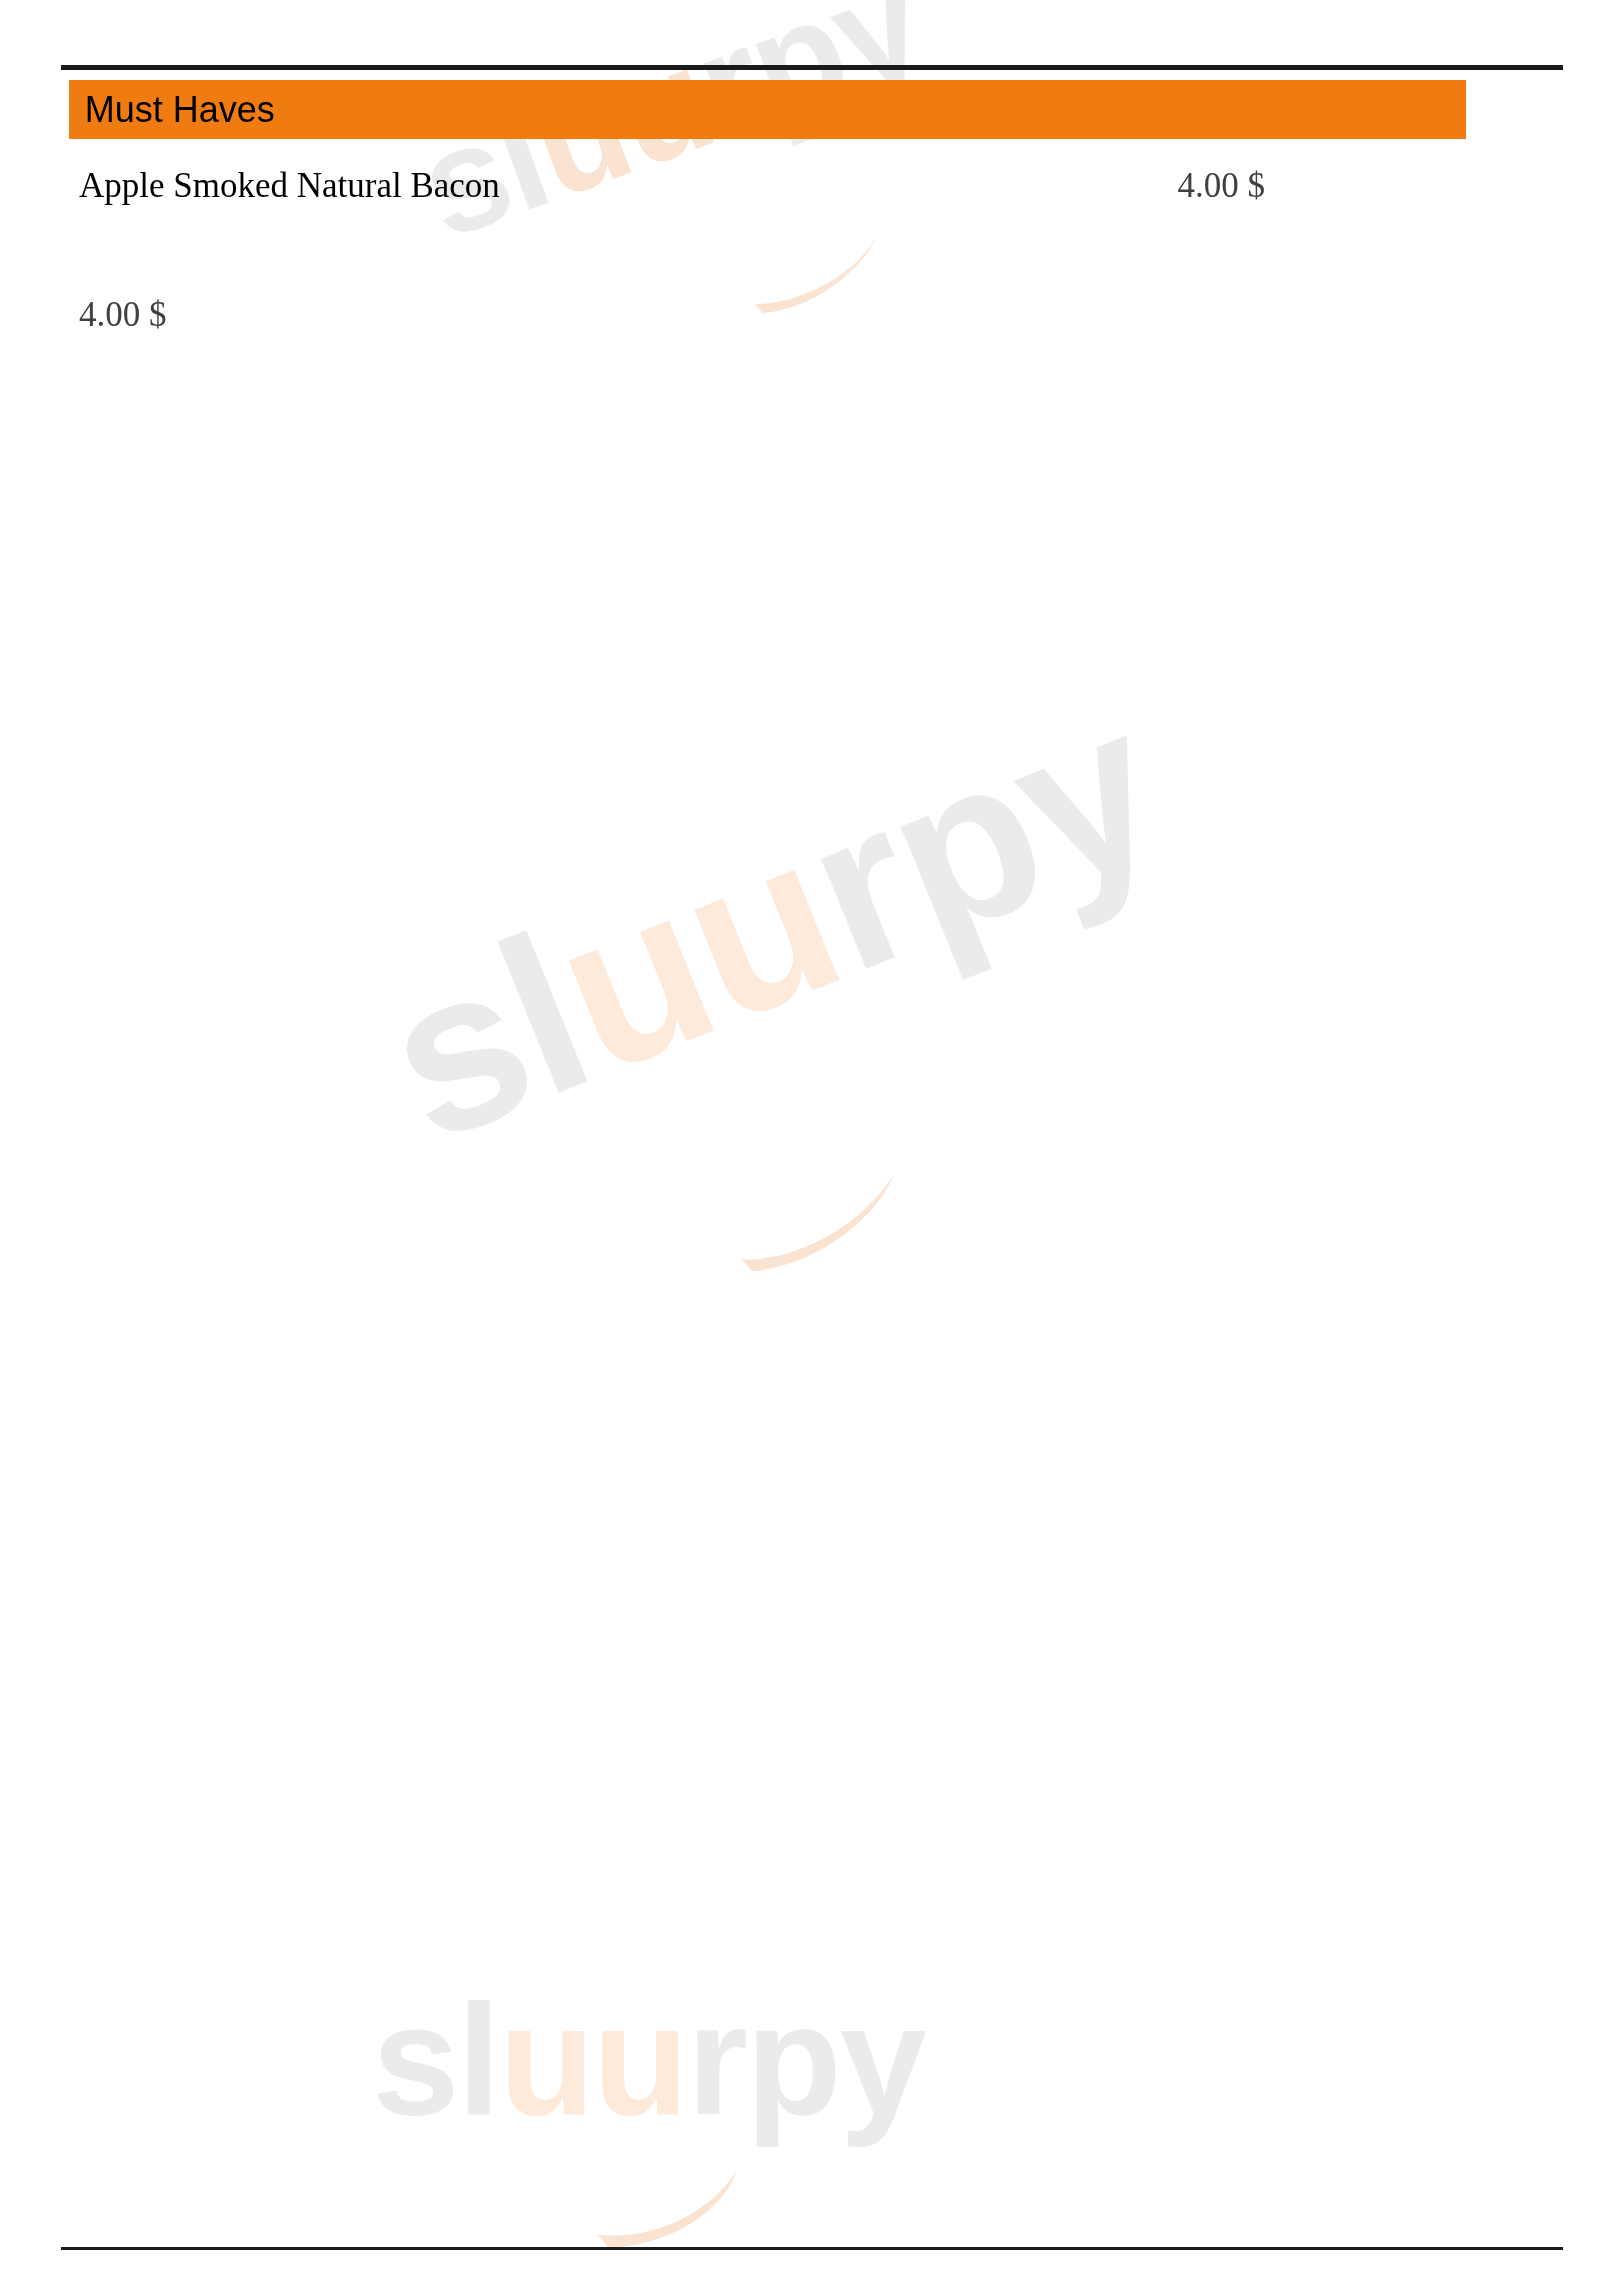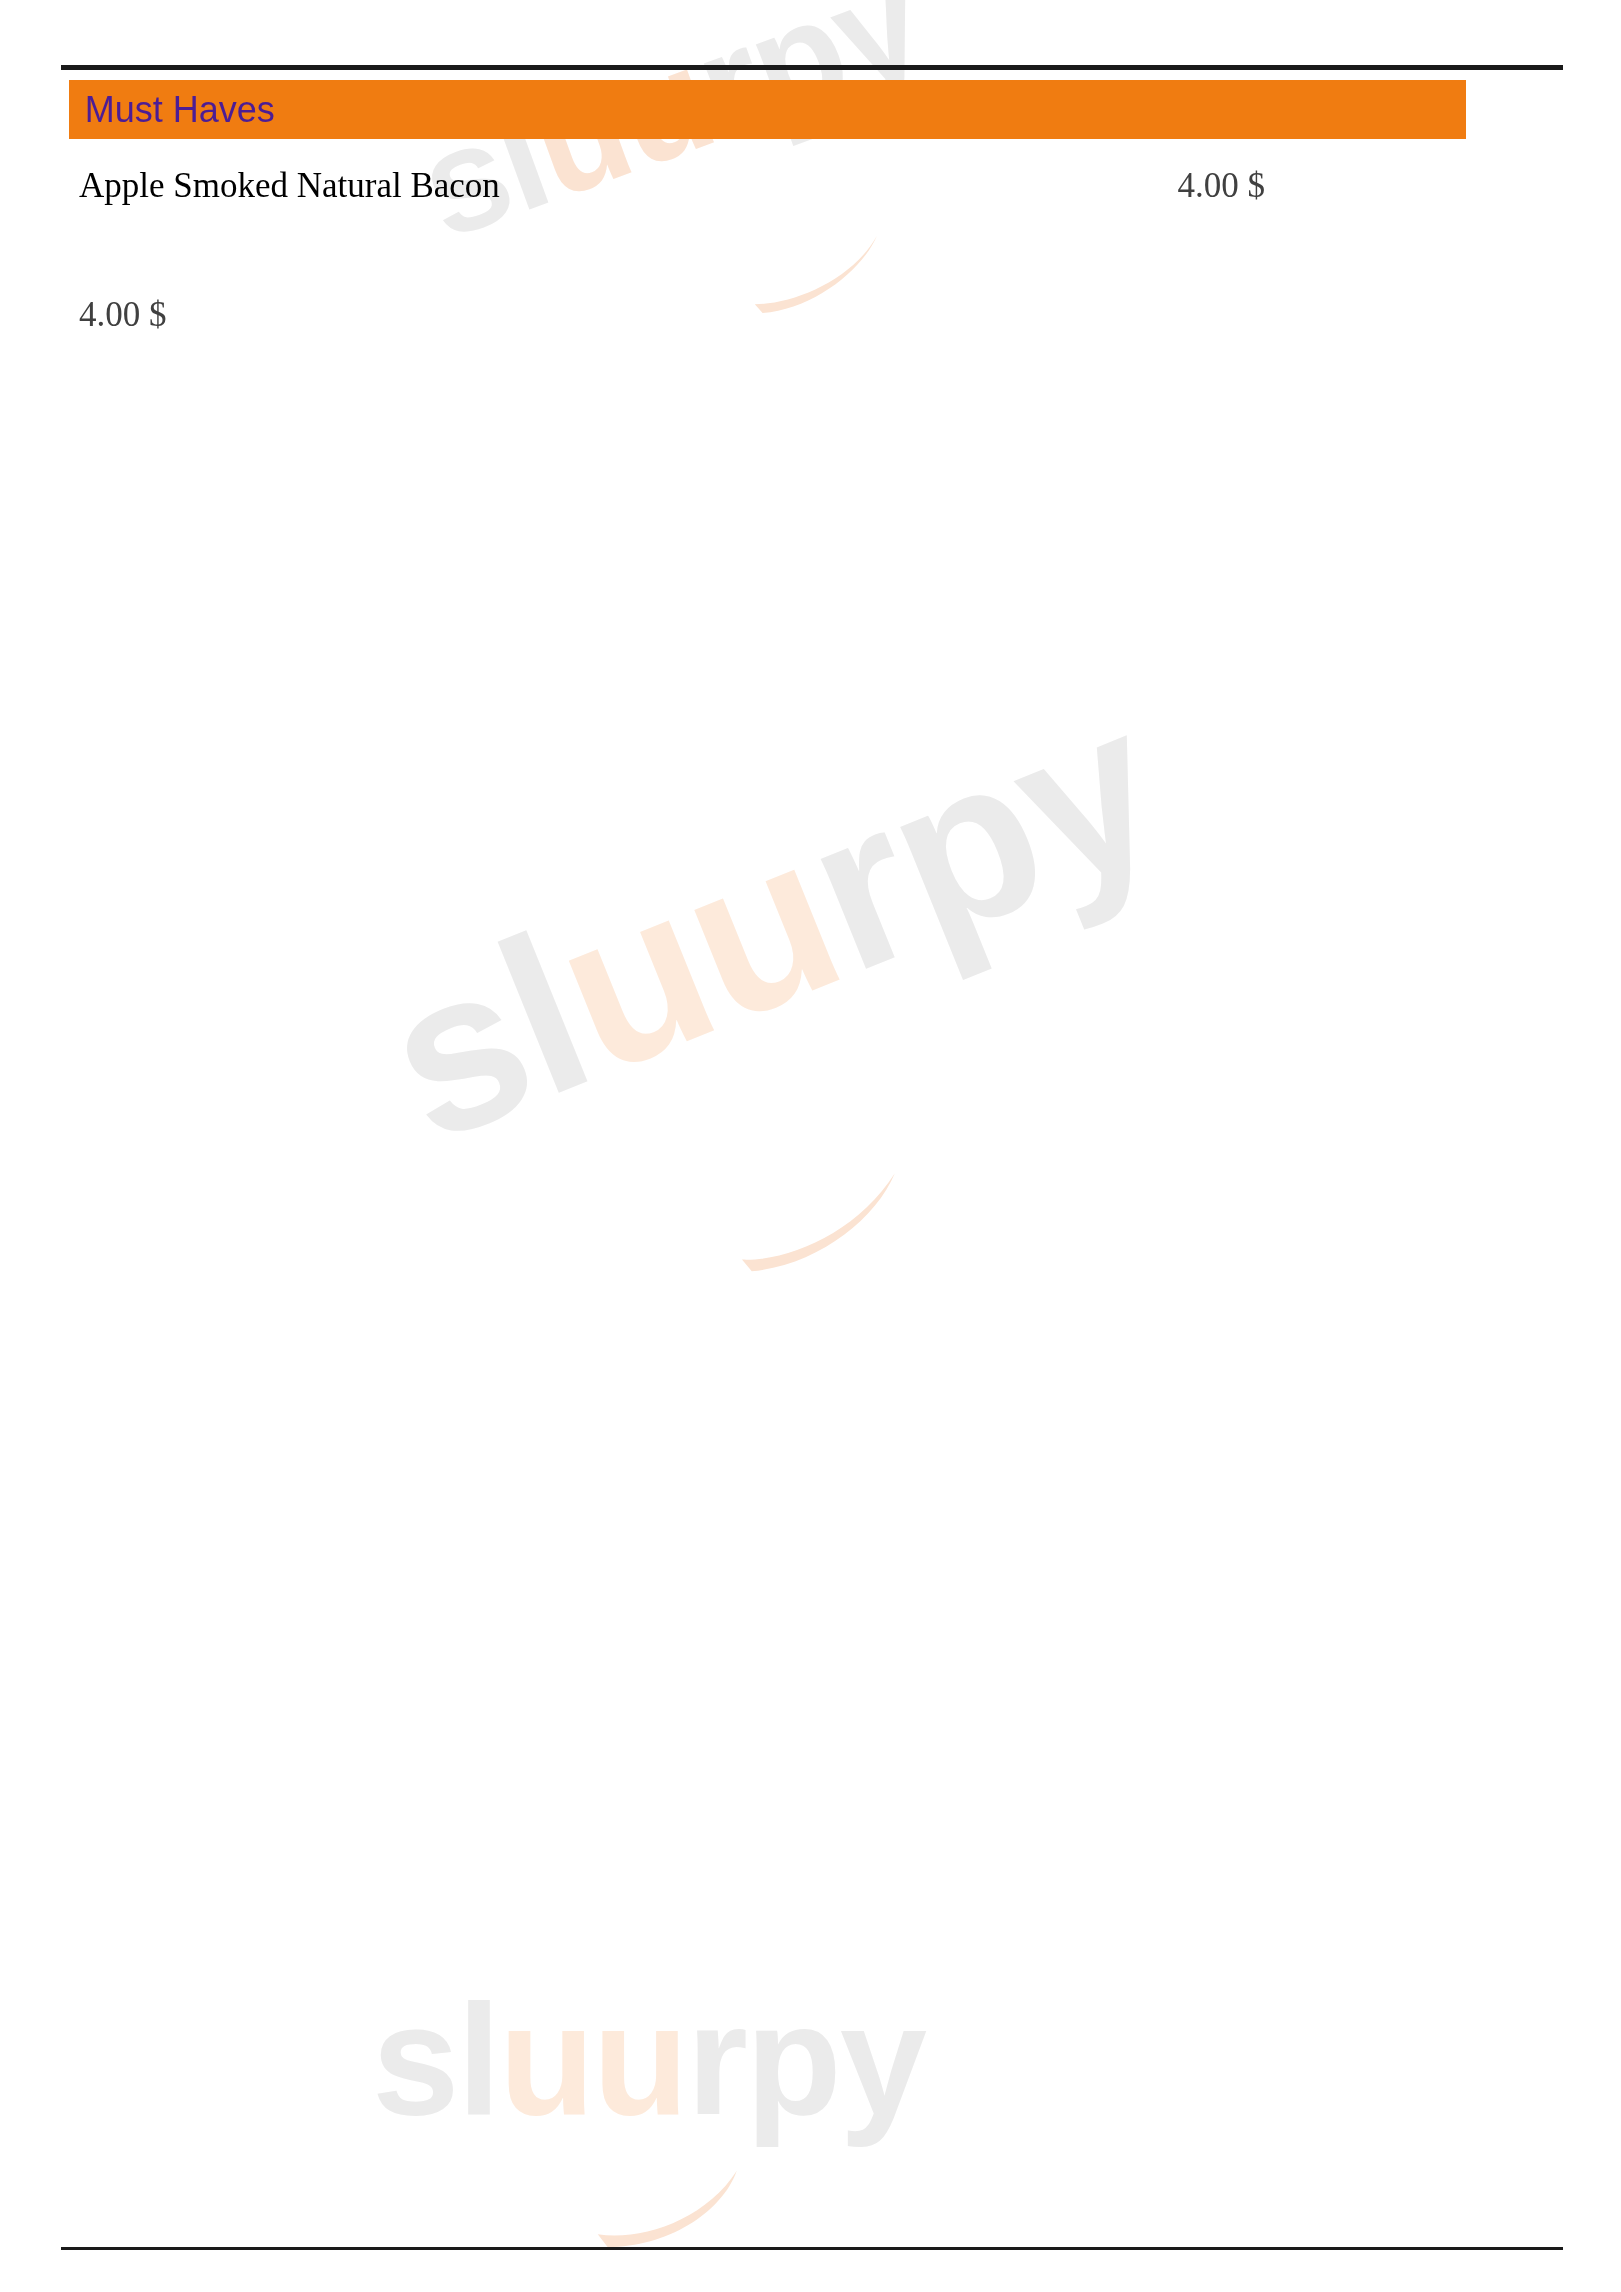--- a/index.html
+++ b/index.html
@@ -86,21 +86,21 @@
     top: 80px;
     width: 1397px;
     height: 59px;
     background: #f07c11;
     display: flex;
     align-items: center;
   }
   .section-header .title {
     font-family: "Liberation Sans", sans-serif;
     font-size: 36px;
-    color: #4c1d95;
+    color: #000000;
     padding-left: 15.7px;
     line-height: 1;
   }
 
   
   .menu-list {
     position: absolute;
     left: 79px;
     top: 167px;
     width: 1294px;

